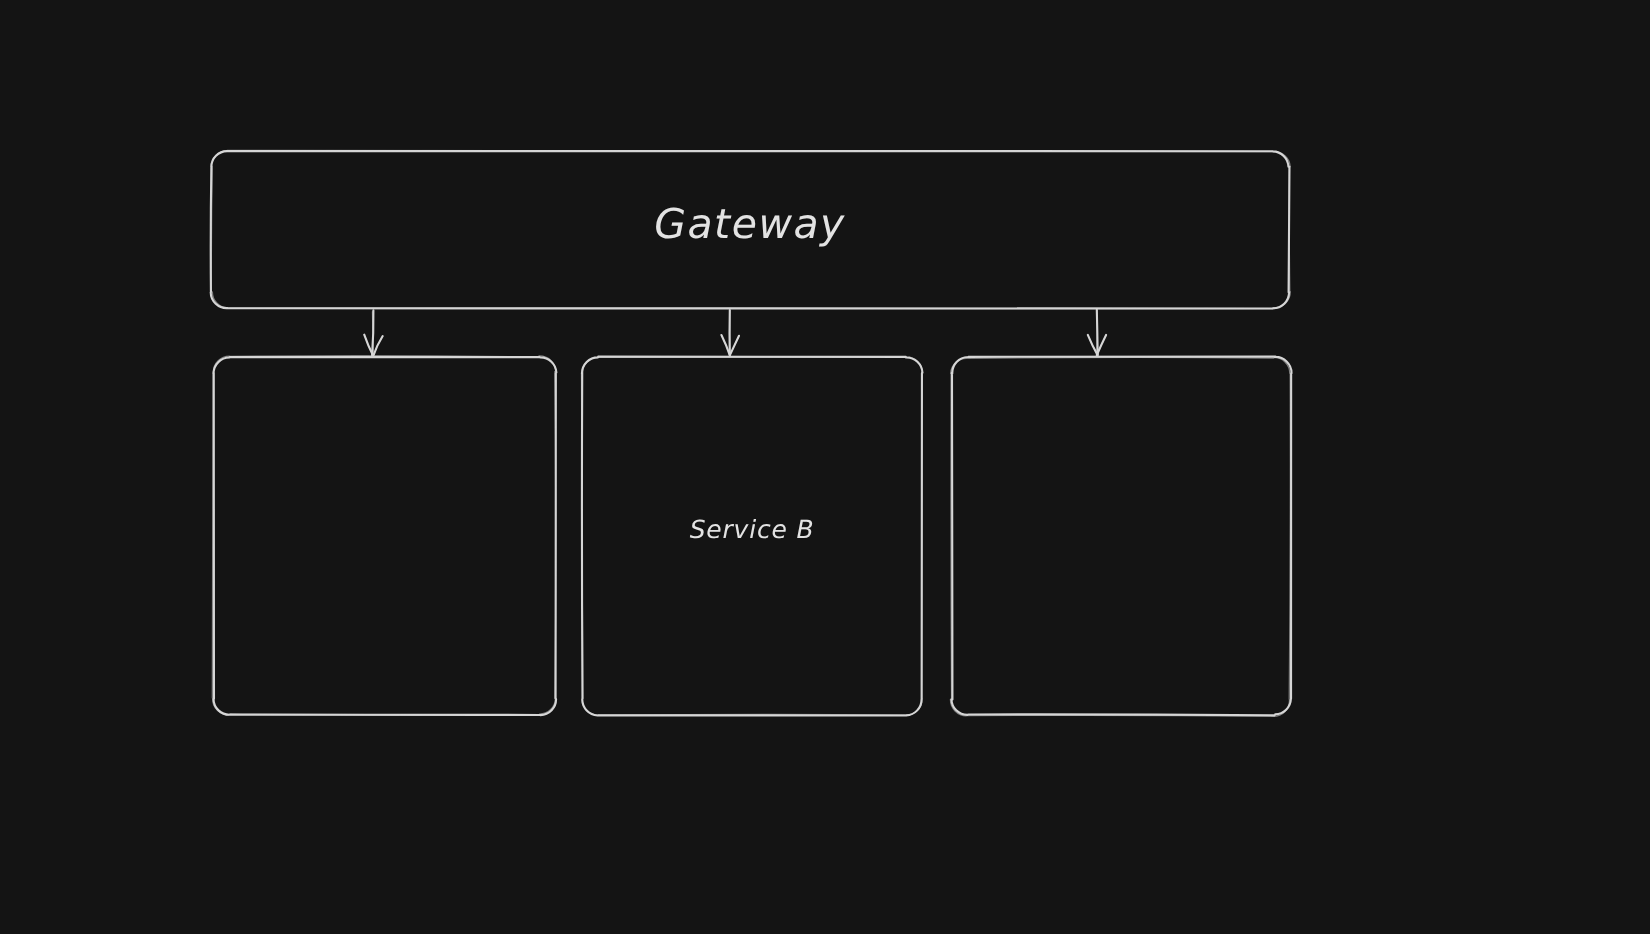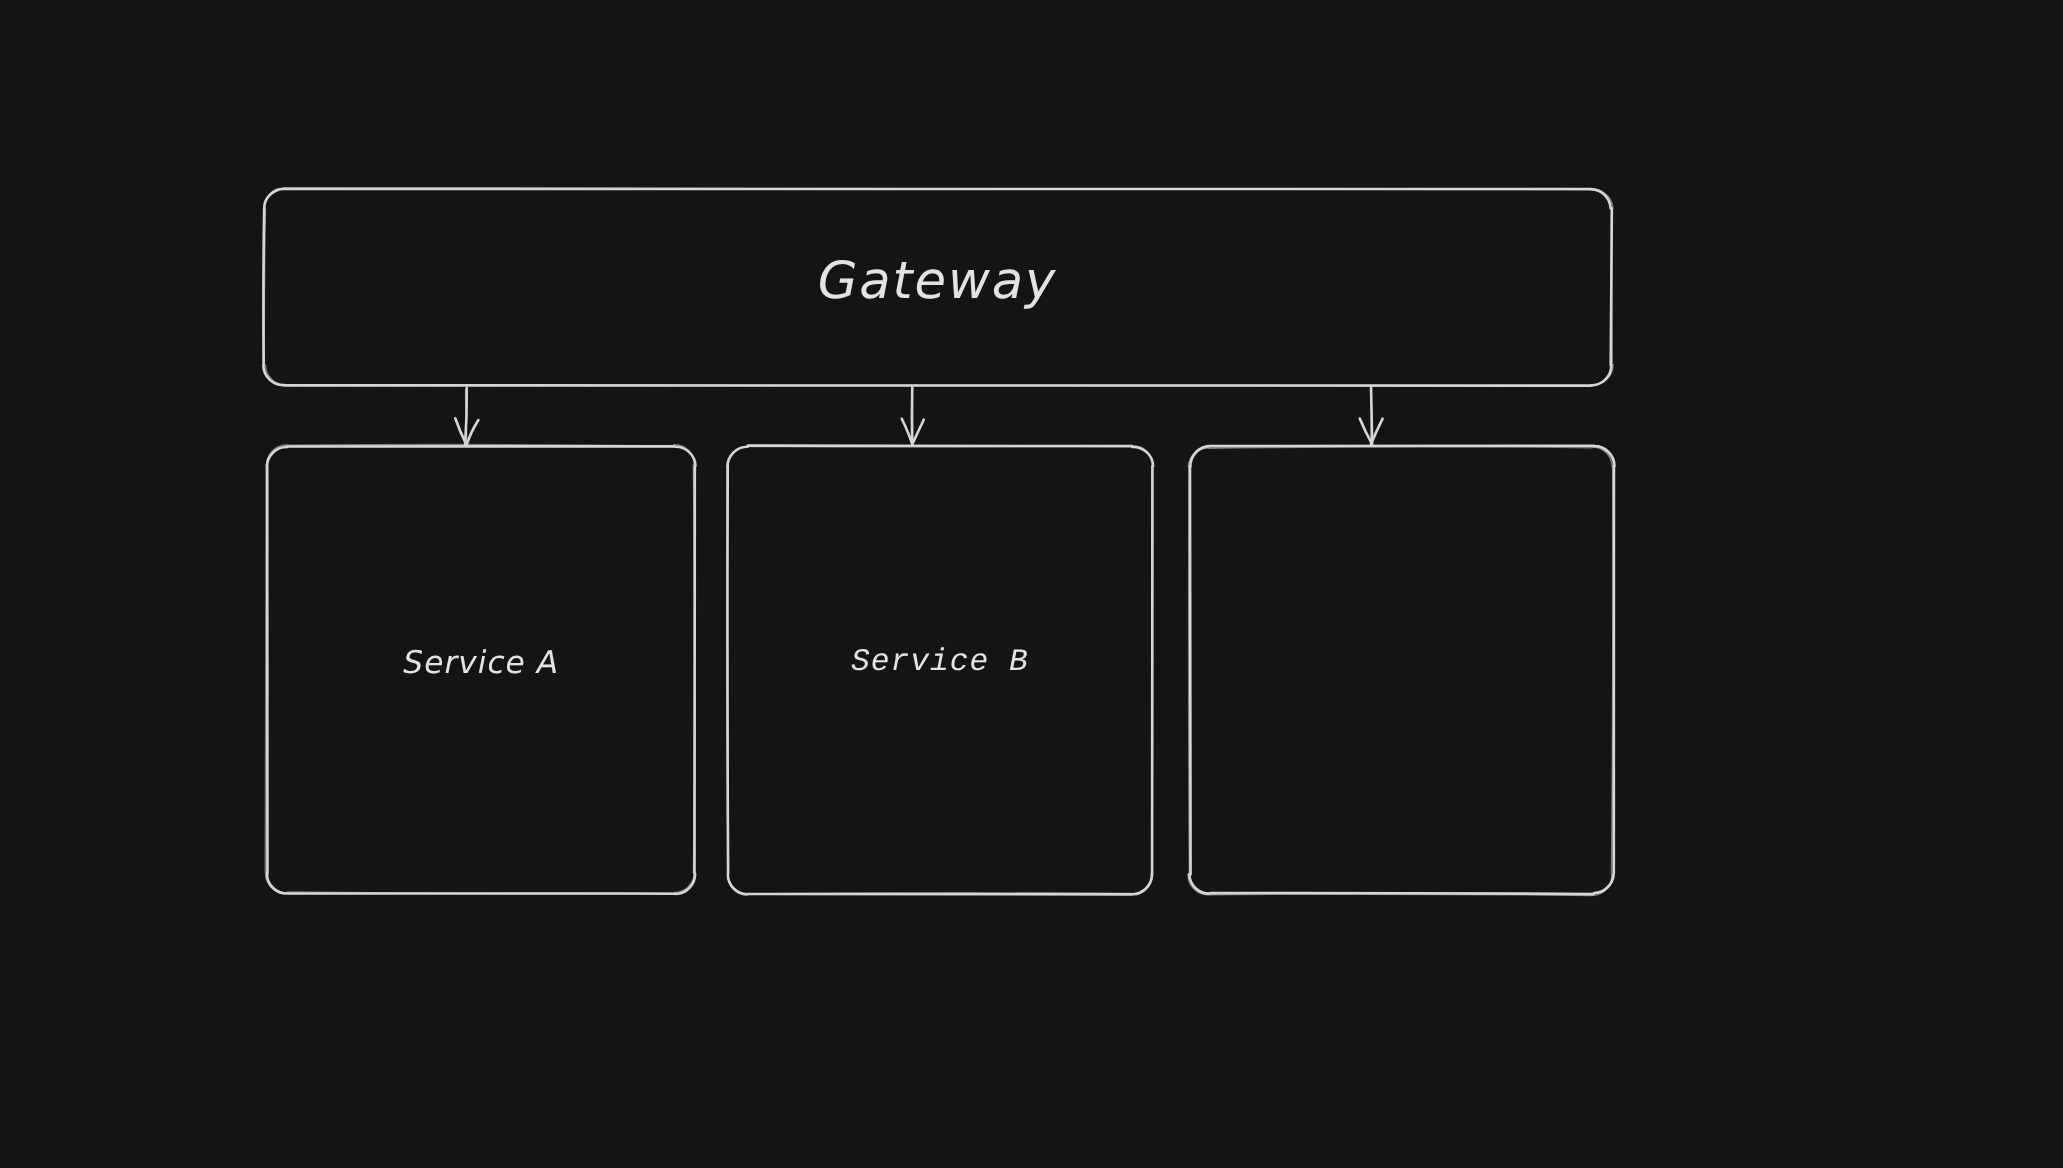--- a/index.html
+++ b/index.html
@@ -45,21 +45,21 @@
     top: 200px;
     width: 1078px;
     font-size: 41px;
     letter-spacing: 1.5px;
   }
   .service-label {
     font-size: 25px;
     top: 515px;
   }
   #label-service-a { left: 214px; width: 342px; }
-  #label-service-b { left: 582px; width: 340px; font-family: Liberation Mono, monospace; }
+  #label-service-b { left: 582px; width: 340px; }
   #label-service-c { left: 952px; width: 339px; }
 </style>
 </head>
 <body>
 
 <div id="canvas-root">
 
   <svg id="diagram-svg" viewBox="0 0 1650 934">
     <g id="shape-layer" fill="none" stroke="#d6d6d6" stroke-width="2" stroke-linecap="round" stroke-linejoin="round">
         <path d="M 227.41026567502414 151.1323943092022 Q 750 150.0437368625775 1272.897199577256 151.18600698970258 M 1272.8300466847606 151.34123270567505 A 16 16 0 0 1 1288.4526953558438 166.6204673897475 M 1289.4769728821236 166.7462916619843 Q 1289.0637981198263 229.5 1288.5883391657844 292.20960207947064 M 1289.066551607661 292.29802340893076 A 16 16 0 0 1 1272.698032021895 308.2345264271833 M 1272.804550672858 308.4684137694538 Q 750 308.39510377449915 227.0892747965874 308.2904644371476 M 227.4111831451766 308.10800667963923 A 16 16 0 0 1 210.70170804047956 292.2593608247116 M 210.9135978585109 292.13511264503467 Q 210.37673024307006 229.5 211.33515111799352 167.4743529318599 M 211.2984496820718 167.0403321386315 A 16 16 0 0 1 227.13633715305477 151.08297006478534" fill="none" stroke="#d6d6d6" stroke-width="2.1" stroke-linecap="round" stroke-linejoin="round" opacity="1"></path>
@@ -86,18 +86,17 @@
         <path d="M 1097.0466443616433 310.3864732103422 Q 1097.2873494046232 332.497709033275 1096.8287634389942 353.5334185437299" fill="none" stroke="#d6d6d6" stroke-width="1.2" stroke-linecap="round" stroke-linejoin="round" opacity="0.5"></path>
         <path d="M 1087.8079968292266 334.8498157769442 Q 1092.3984540756792 346 1097.498767905403 354.883808782557" fill="none" stroke="#d6d6d6" stroke-width="2.1" stroke-linecap="round" stroke-linejoin="round"></path>
         <path d="M 1106.0797659292816 334.9417195962742 Q 1100.6350342951714 346 1096.742424435215 355.26909433864057" fill="none" stroke="#d6d6d6" stroke-width="2.1" stroke-linecap="round" stroke-linejoin="round"></path>
         <path d="M 1087.8079968292266 334.8498157769442 Q 1092.3984540756792 346 1097.498767905403 354.883808782557" fill="none" stroke="#d6d6d6" stroke-width="1.1" stroke-linecap="round" stroke-linejoin="round" opacity="0.45"></path>
         <path d="M 1106.0797659292816 334.9417195962742 Q 1100.6350342951714 346 1096.742424435215 355.26909433864057" fill="none" stroke="#d6d6d6" stroke-width="1.1" stroke-linecap="round" stroke-linejoin="round" opacity="0.45"></path>
       </g>
   </svg>
 
   <div class="node-label" id="label-gateway">Gateway</div>
 
-  <div class="node-label service-label" id="label-service-a">Service A</div>
 
   <div class="node-label service-label" id="label-service-b">Service B</div>
 
 
 </div>
 
 </body></html>

